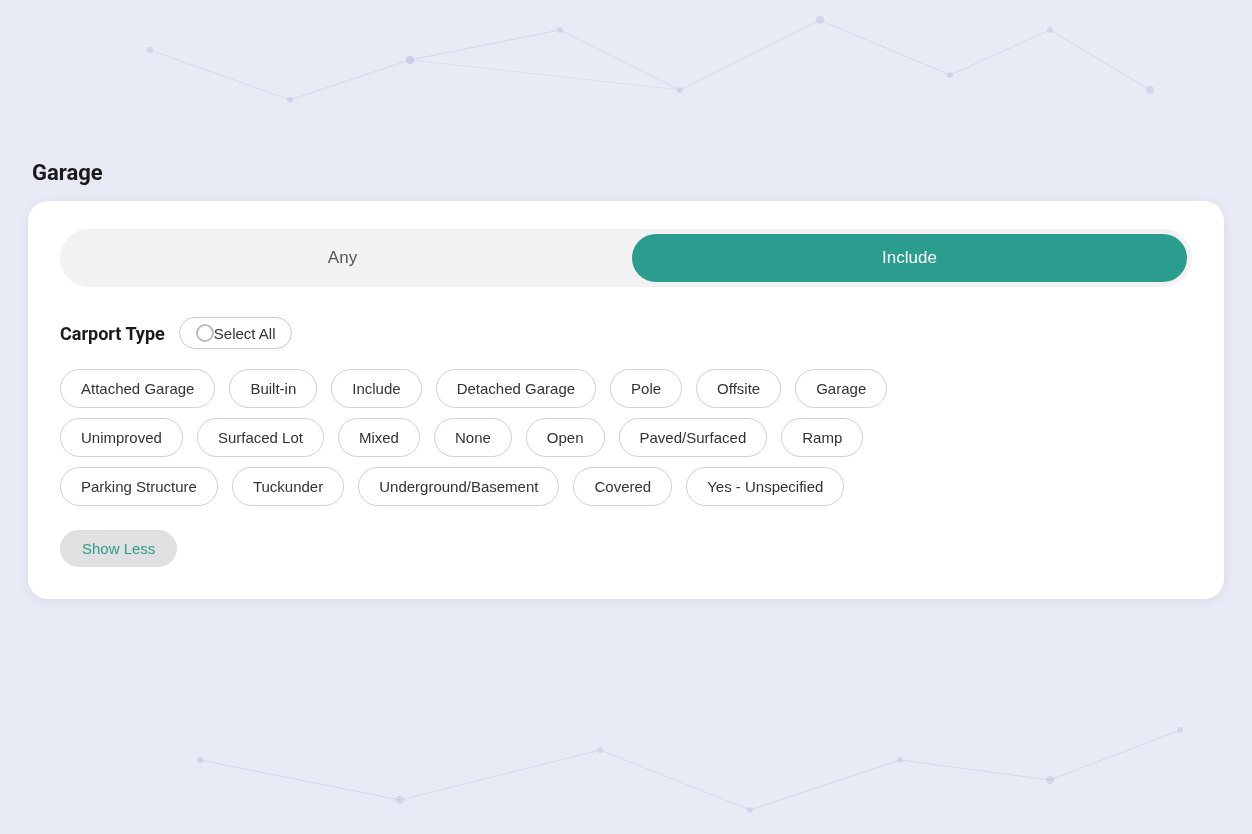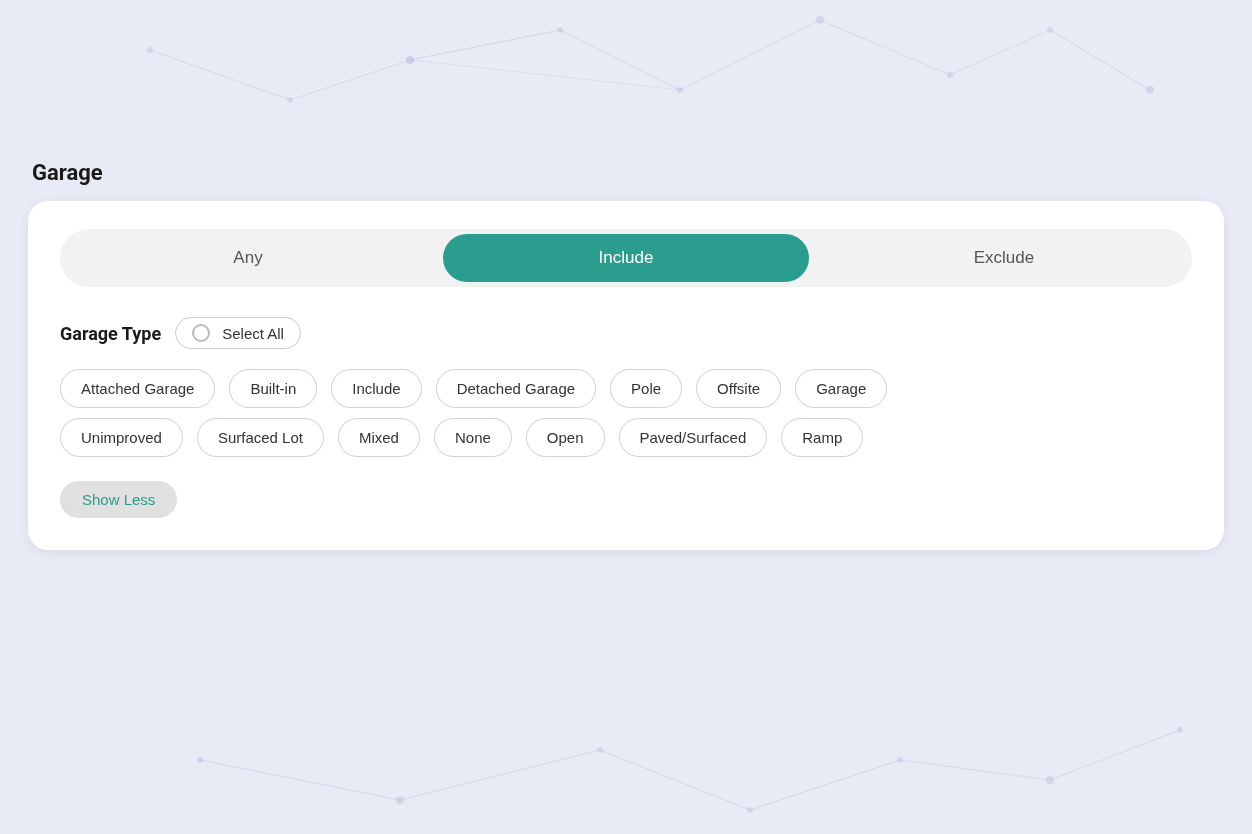--- a/index.html
+++ b/index.html
@@ -82,21 +82,21 @@
 
     .garage-type-label {
       font-size: 18px;
       font-weight: 700;
       color: #1a1a1a;
     }
 
     .select-all-btn {
       display: flex;
       align-items: center;
-      gap: 12px;
+      gap: 0;
       padding: 6px 16px;
       border: 1.5px solid #ccc;
       border-radius: 50px;
       background: #fff;
       cursor: pointer;
       font-size: 15px;
       color: #333;
     }
 
     .select-all-radio {
@@ -192,26 +192,25 @@
 <div class="content-area">
 
   <div class="section-title">Garage</div>
 
   <div class="panel">
 
     
     <div class="toggle-row" id="toggle-row">
         <button class="toggle-btn">Any</button>
         <button class="toggle-btn active">Include</button>
-        <button class="toggle-btn">Exclude</button>
       </div>
 
     
     <div class="garage-type-header">
-      <span class="garage-type-label">Garage Type</span>
+      <span class="garage-type-label">Carport Type</span>
       <button class="select-all-btn">
         <span class="select-all-radio"></span>
         <span>Select All</span>
       </button>
     </div>
 
     
     <div class="tags-row" id="tags-row-1">
         <button class="tag-chip">Attached Garage</button>
         <button class="tag-chip">Built-in</button>
@@ -223,18 +222,25 @@
       </div>
     <div class="tags-row" id="tags-row-2">
         <button class="tag-chip">Unimproved</button>
         <button class="tag-chip">Surfaced Lot</button>
         <button class="tag-chip">Mixed</button>
         <button class="tag-chip">None</button>
         <button class="tag-chip">Open</button>
         <button class="tag-chip">Paved/Surfaced</button>
         <button class="tag-chip">Ramp</button>
       </div>
+    <div class="tags-row" id="tags-row-3">
+        <button class="tag-chip">Parking Structure</button>
+        <button class="tag-chip">Tuckunder</button>
+        <button class="tag-chip">Underground/Basement</button>
+        <button class="tag-chip">Covered</button>
+        <button class="tag-chip">Yes - Unspecified</button>
+      </div>
 
     
     <button class="show-less-btn">Show Less</button>
 
   </div>
 </div>
 
 </body></html>

